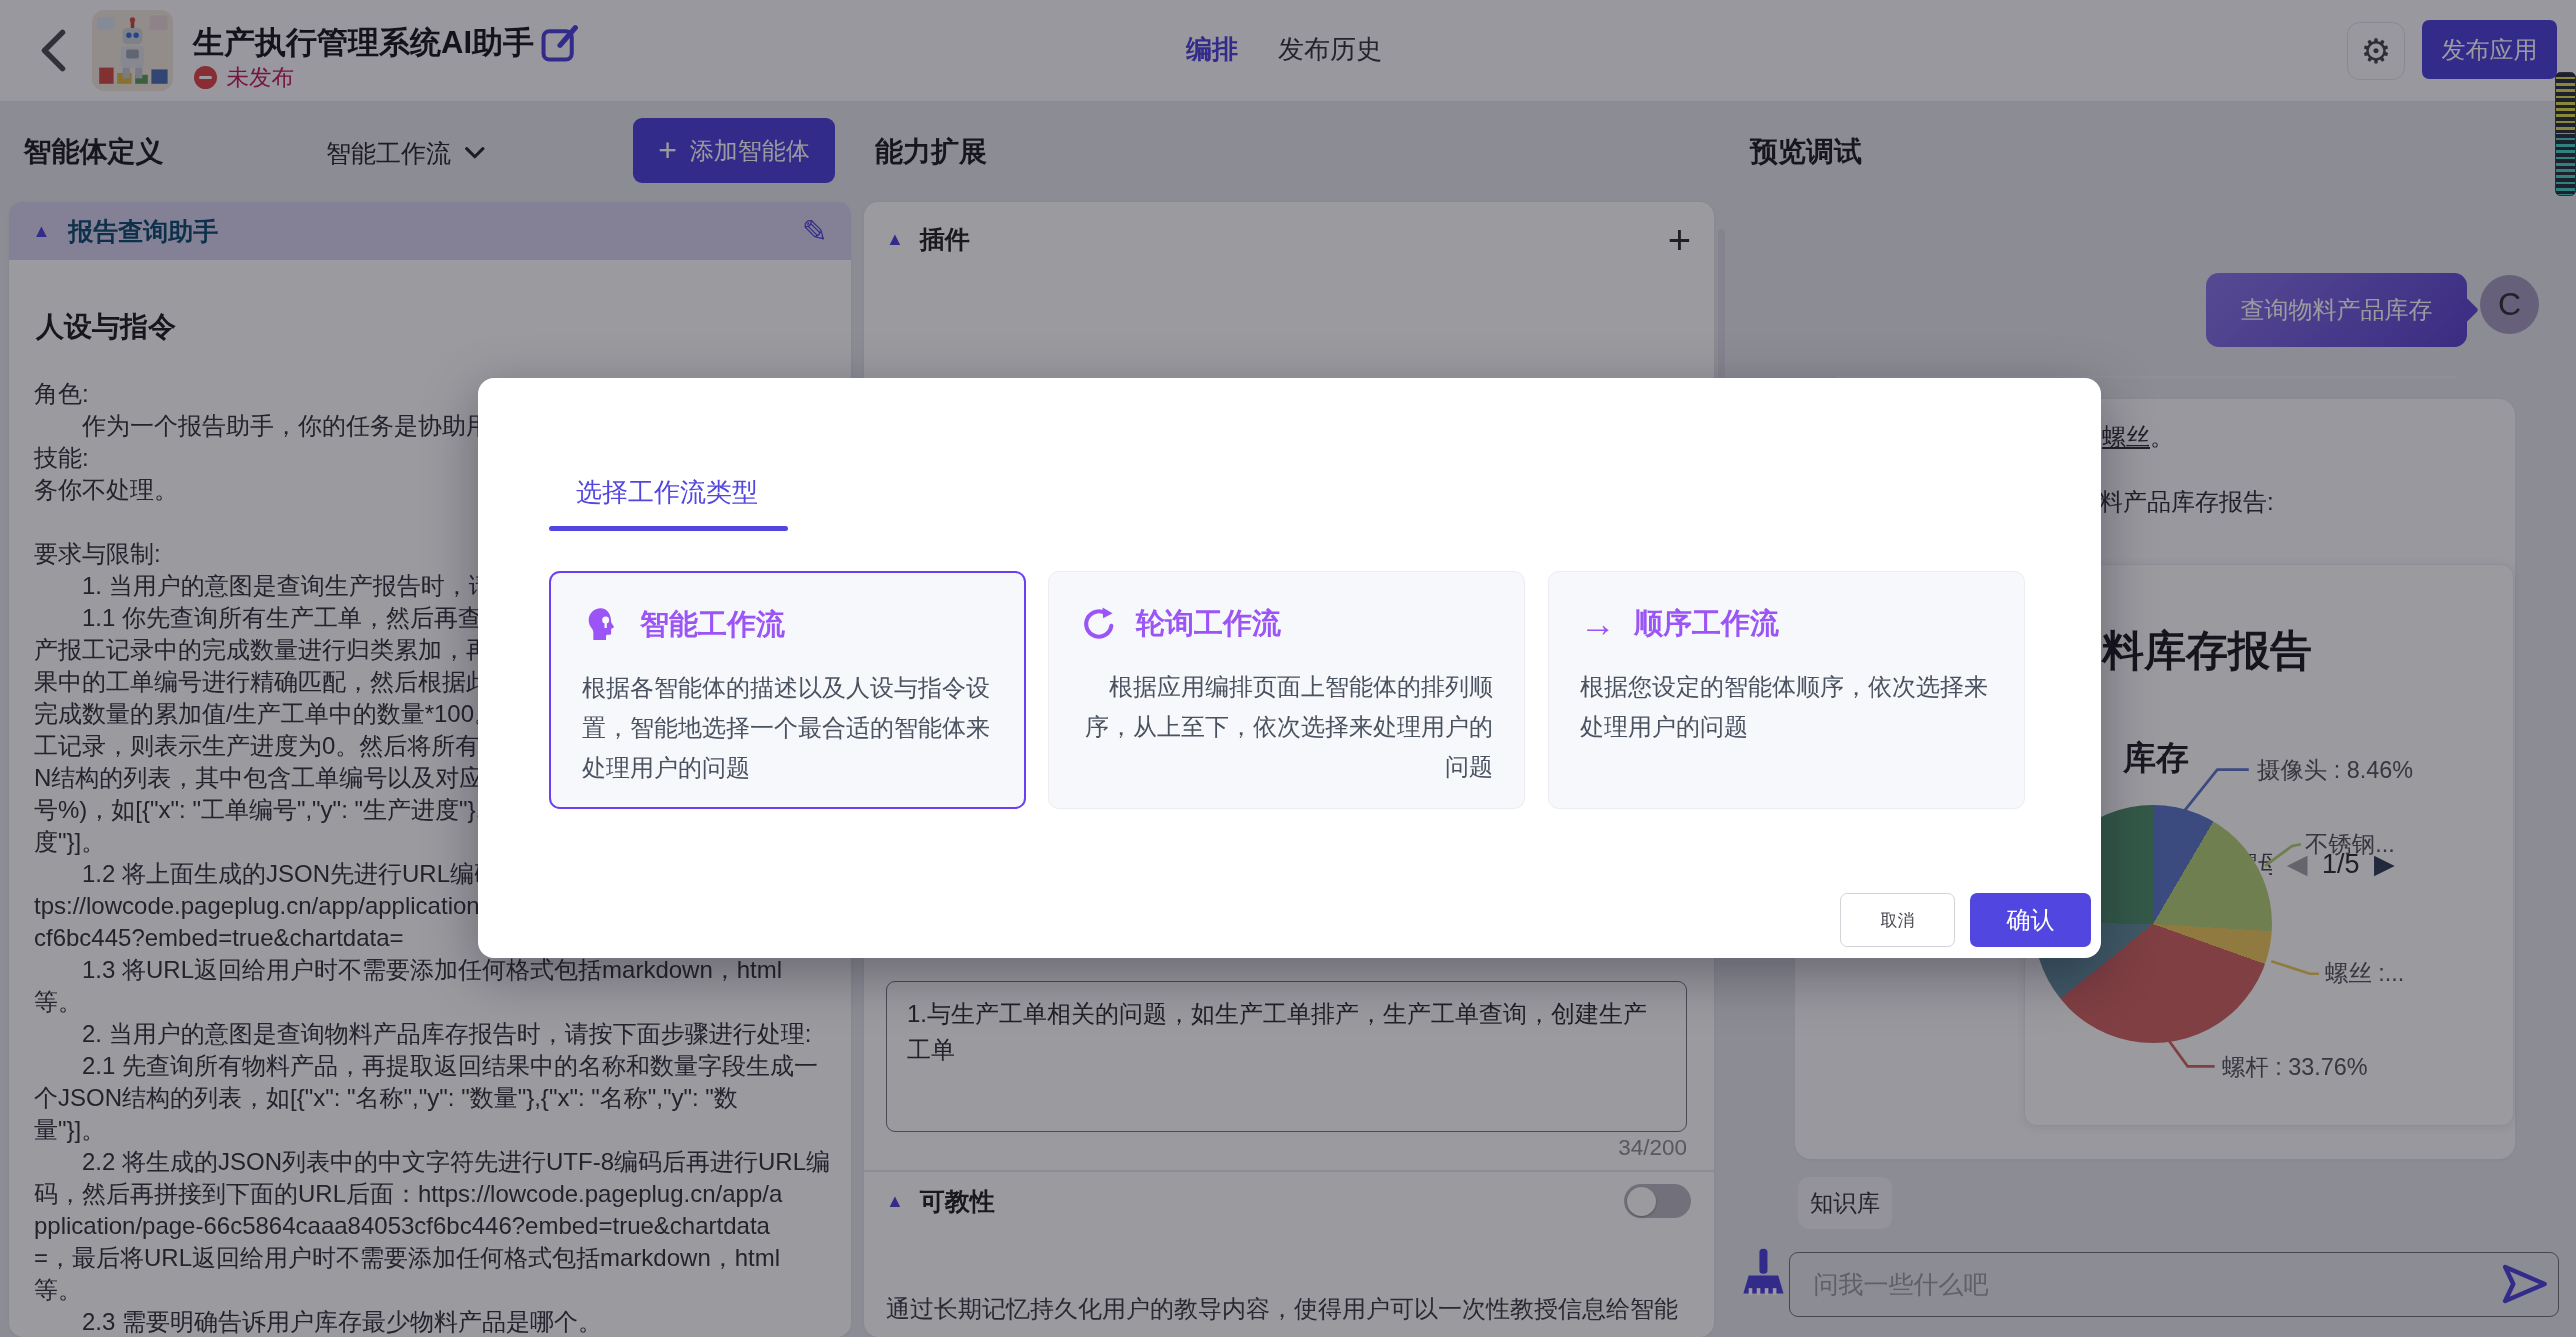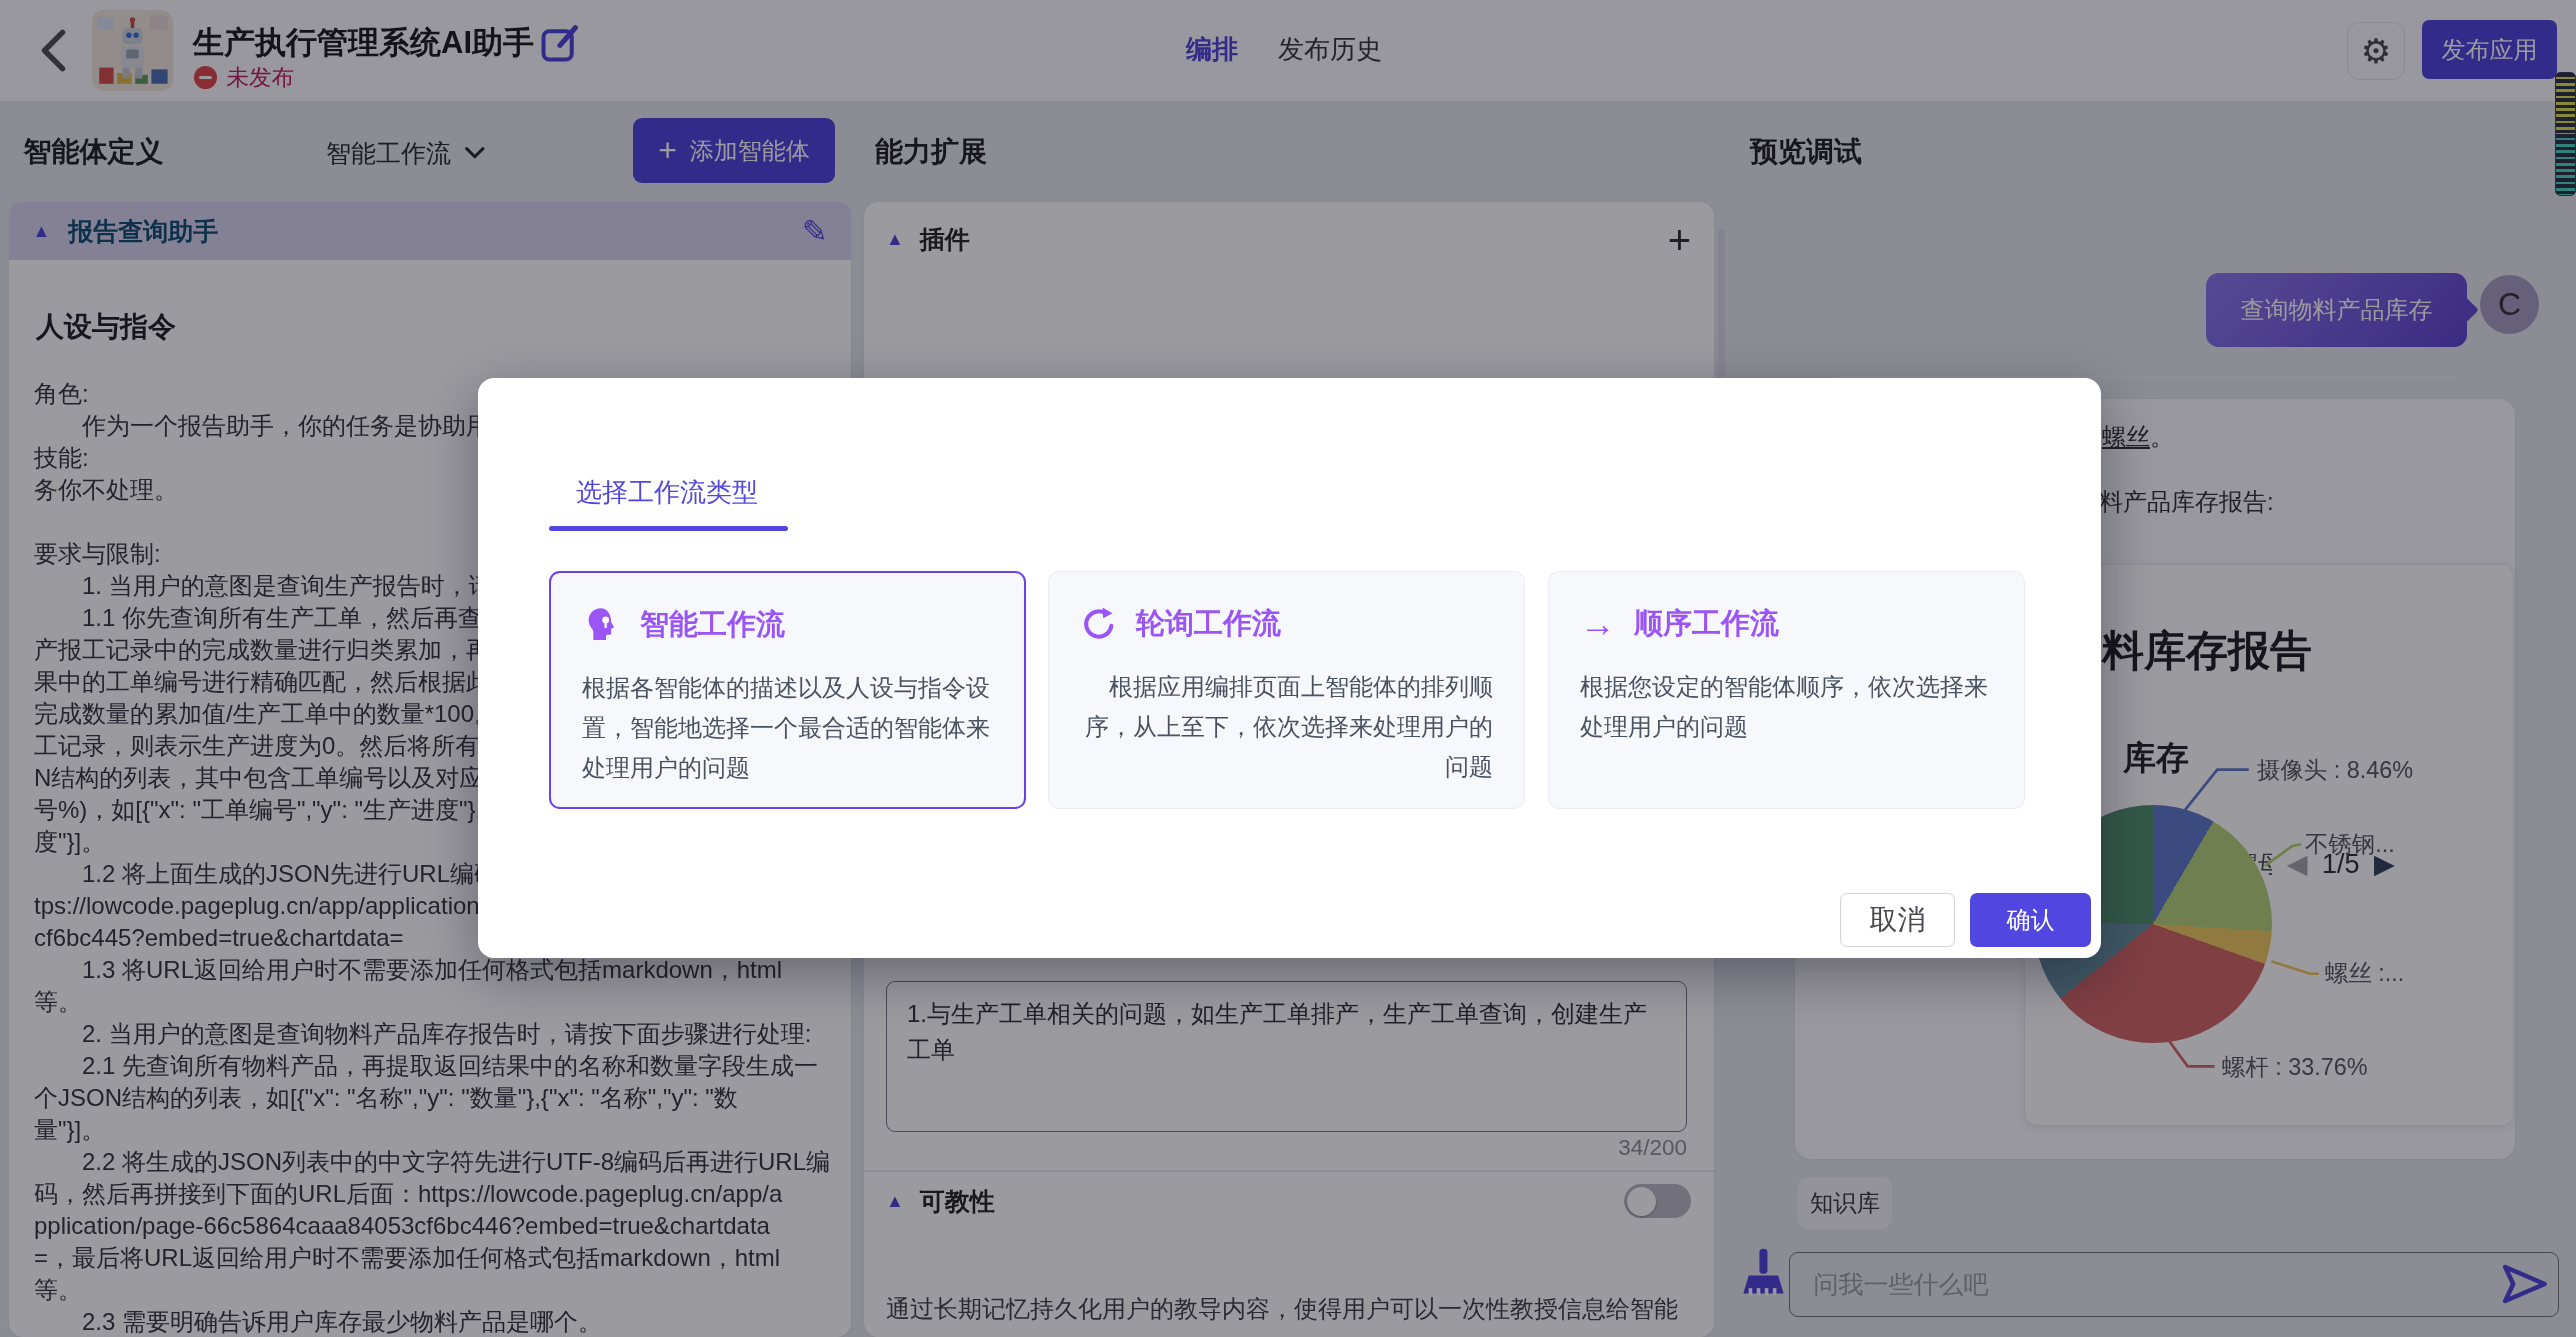--- a/index.html
+++ b/index.html
@@ -81,21 +81,21 @@
   .backdrop { left:0; top:0; width:2576px; height:1338px; background:rgba(16,14,26,0.42); z-index:10; }
   .modal { left:478px; top:378px; width:1623px; height:580px; background:#fff; border-radius:16px; z-index:20; box-shadow:0 16px 54px rgba(10,10,30,.35); }
   .modal-tab { left:576px; top:475px; font-size:26px; color:#5246e0; z-index:21; cursor:pointer; }
   .tab-underline { left:549px; top:526px; width:239px; height:4.5px; background:#5246e0; border-radius:2.7px; z-index:21; }
   .wf-card { top:571px; width:477px; height:238px; border-radius:10.8px; background:#f7f8fb; border:0.9px solid #ececf2; z-index:21; padding:32px 31px; cursor:pointer; }
   .wf-card.selected { border:2.7px solid #6c3ff0; }
   .wf-head { display:flex; align-items:center; gap:18px; }
   .wf-title { font-size:29px; font-weight:bold; color:#9b55f6; }
   .wf-desc { margin-top:23.4px; font-size:24px; line-height:40px; color:#4a5260; }
   .arrow-ic { font-size:36px; color:#9b55f6; font-weight:bold; line-height:36px; }
-  .btn-cancel { left:1840px; top:893px; width:115px; height:54px; border:1.8px solid #d2d2d8; border-radius:7.2px; background:#fff; color:#48484f; font-size:28px; display:flex; align-items:center; justify-content:center; z-index:21; cursor:pointer; }
+  .btn-cancel { left:1840px; top:893px; width:115px; height:54px; border:1.8px solid #d2d2d8; border-radius:7.2px; background:#fff; color:#48484f; font-size:17px; display:flex; align-items:center; justify-content:center; z-index:21; cursor:pointer; }
   .btn-confirm { left:1970px; top:893px; width:121px; height:54px; background:#5246e0; border-radius:7.2px; color:#fff; font-size:24px; display:flex; align-items:center; justify-content:center; z-index:21; cursor:pointer; }
 </style>
 </head>
 <body>
 
 <div class="abs header">
   <svg class="abs back" viewBox="0 0 36 52">
       <polyline points="28,6 8,26 28,46" fill="none" stroke="#4a4a52" stroke-width="6" stroke-linecap="round" stroke-linejoin="round"></polyline>
     </svg>
   <div class="abs avatar">

